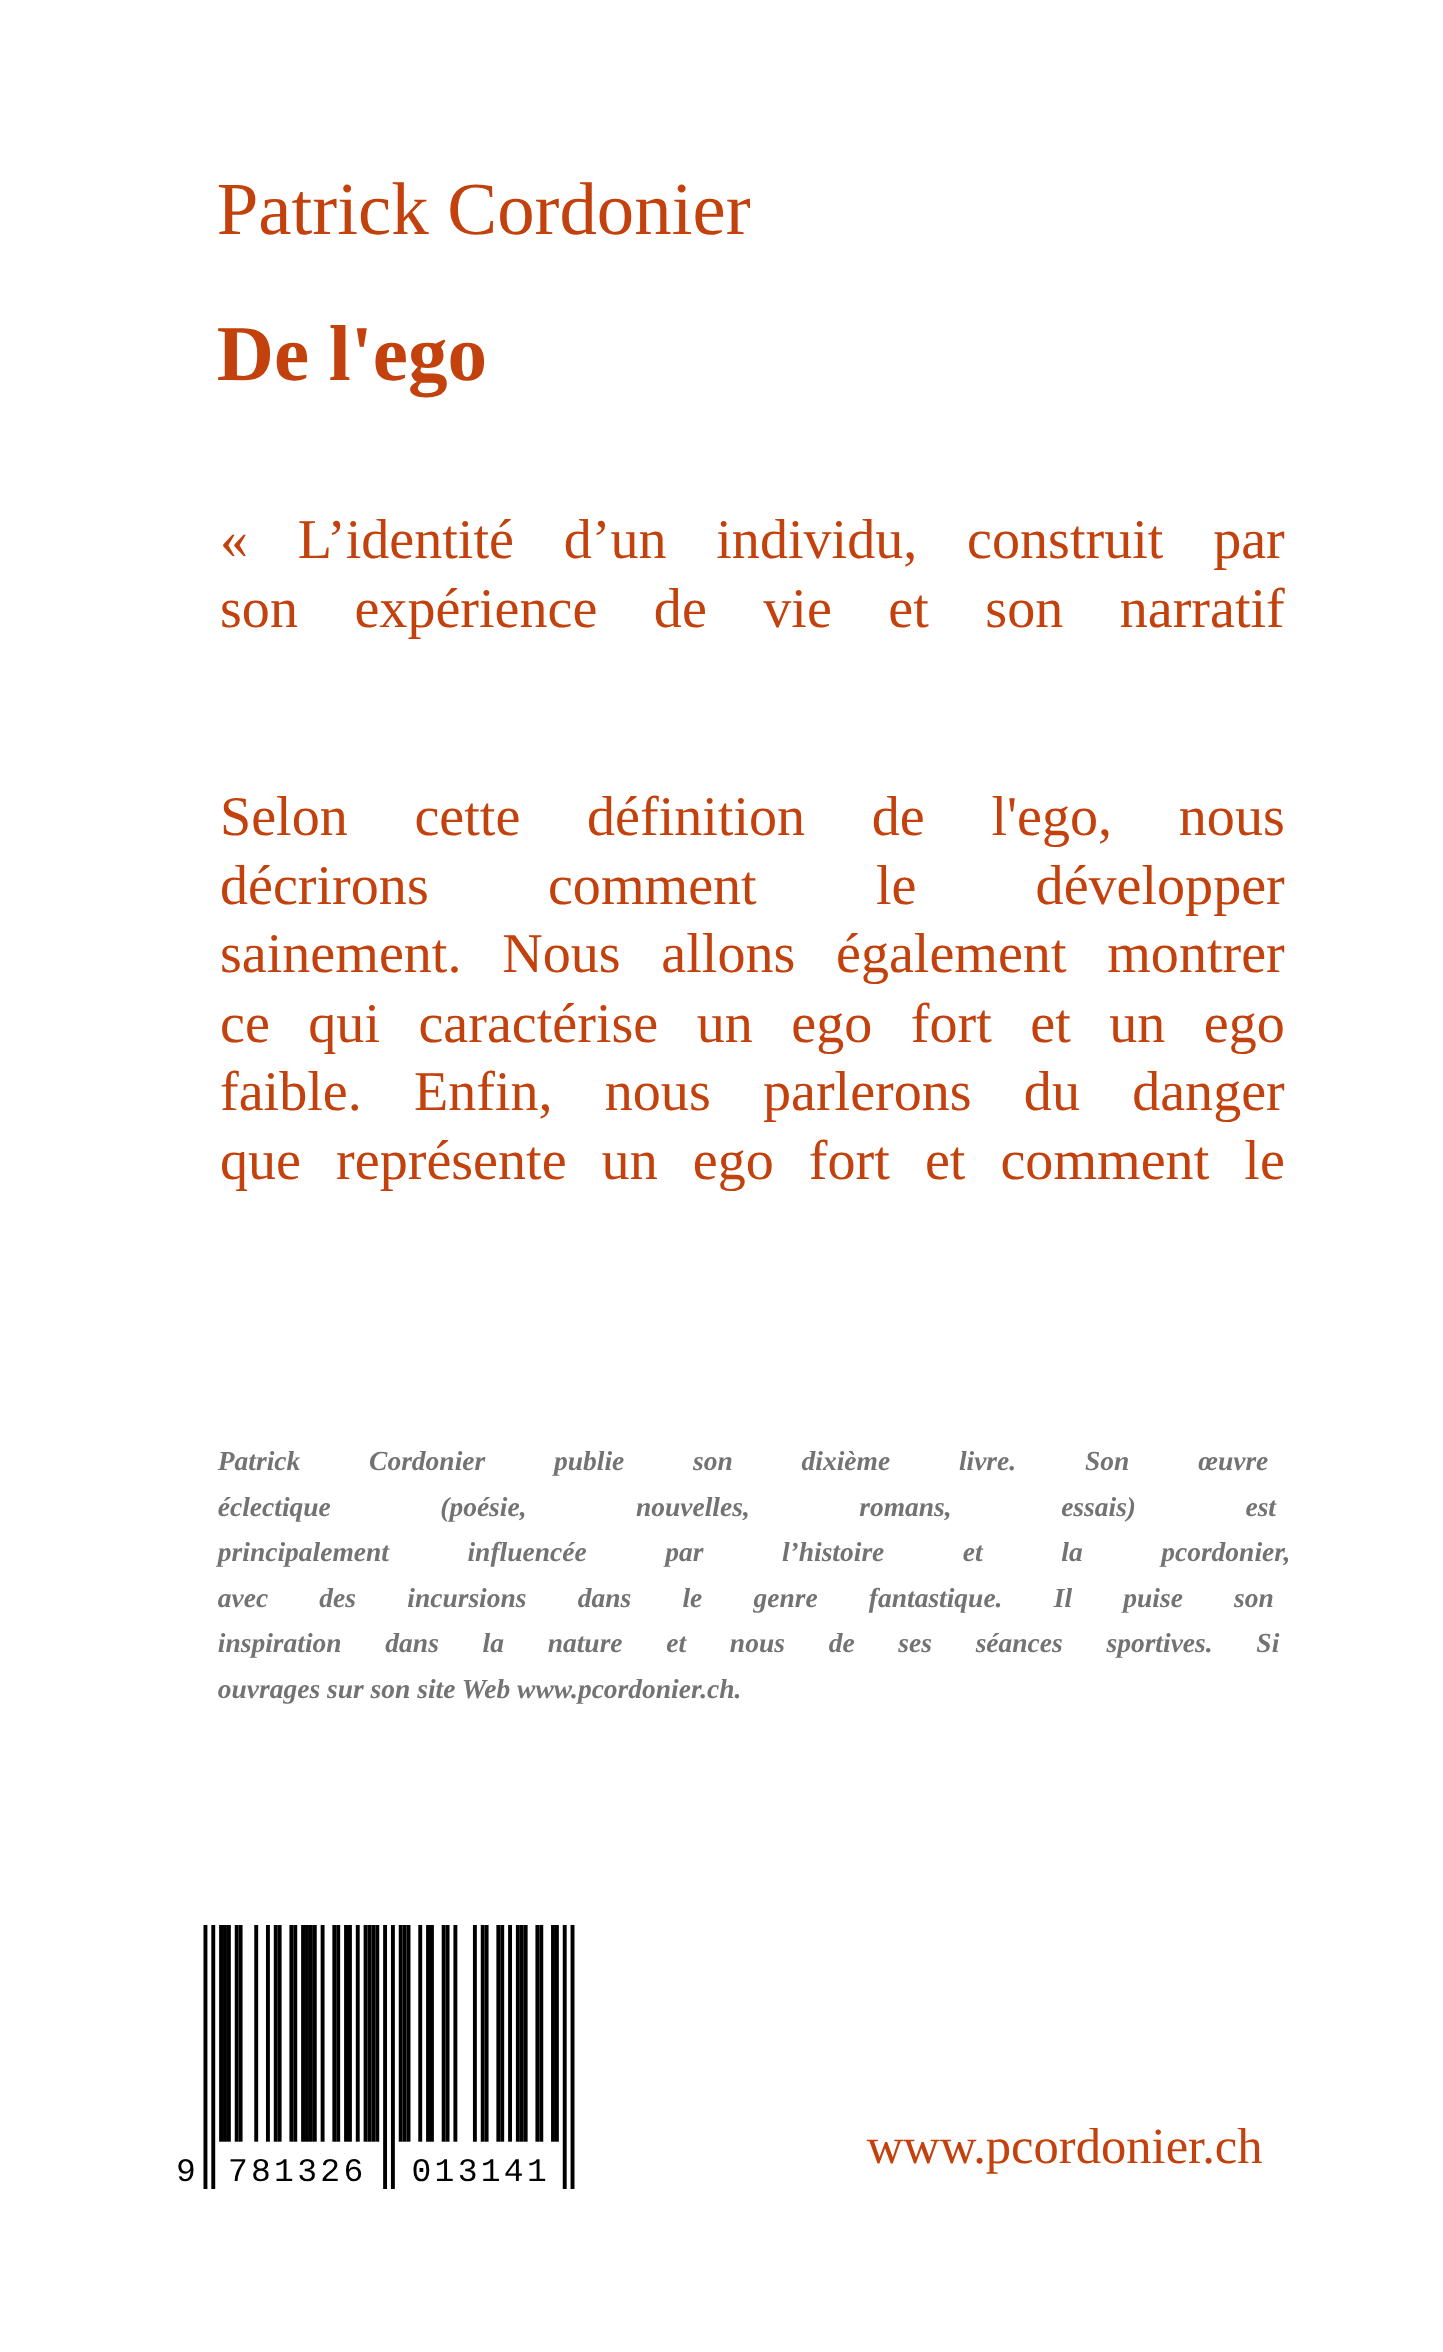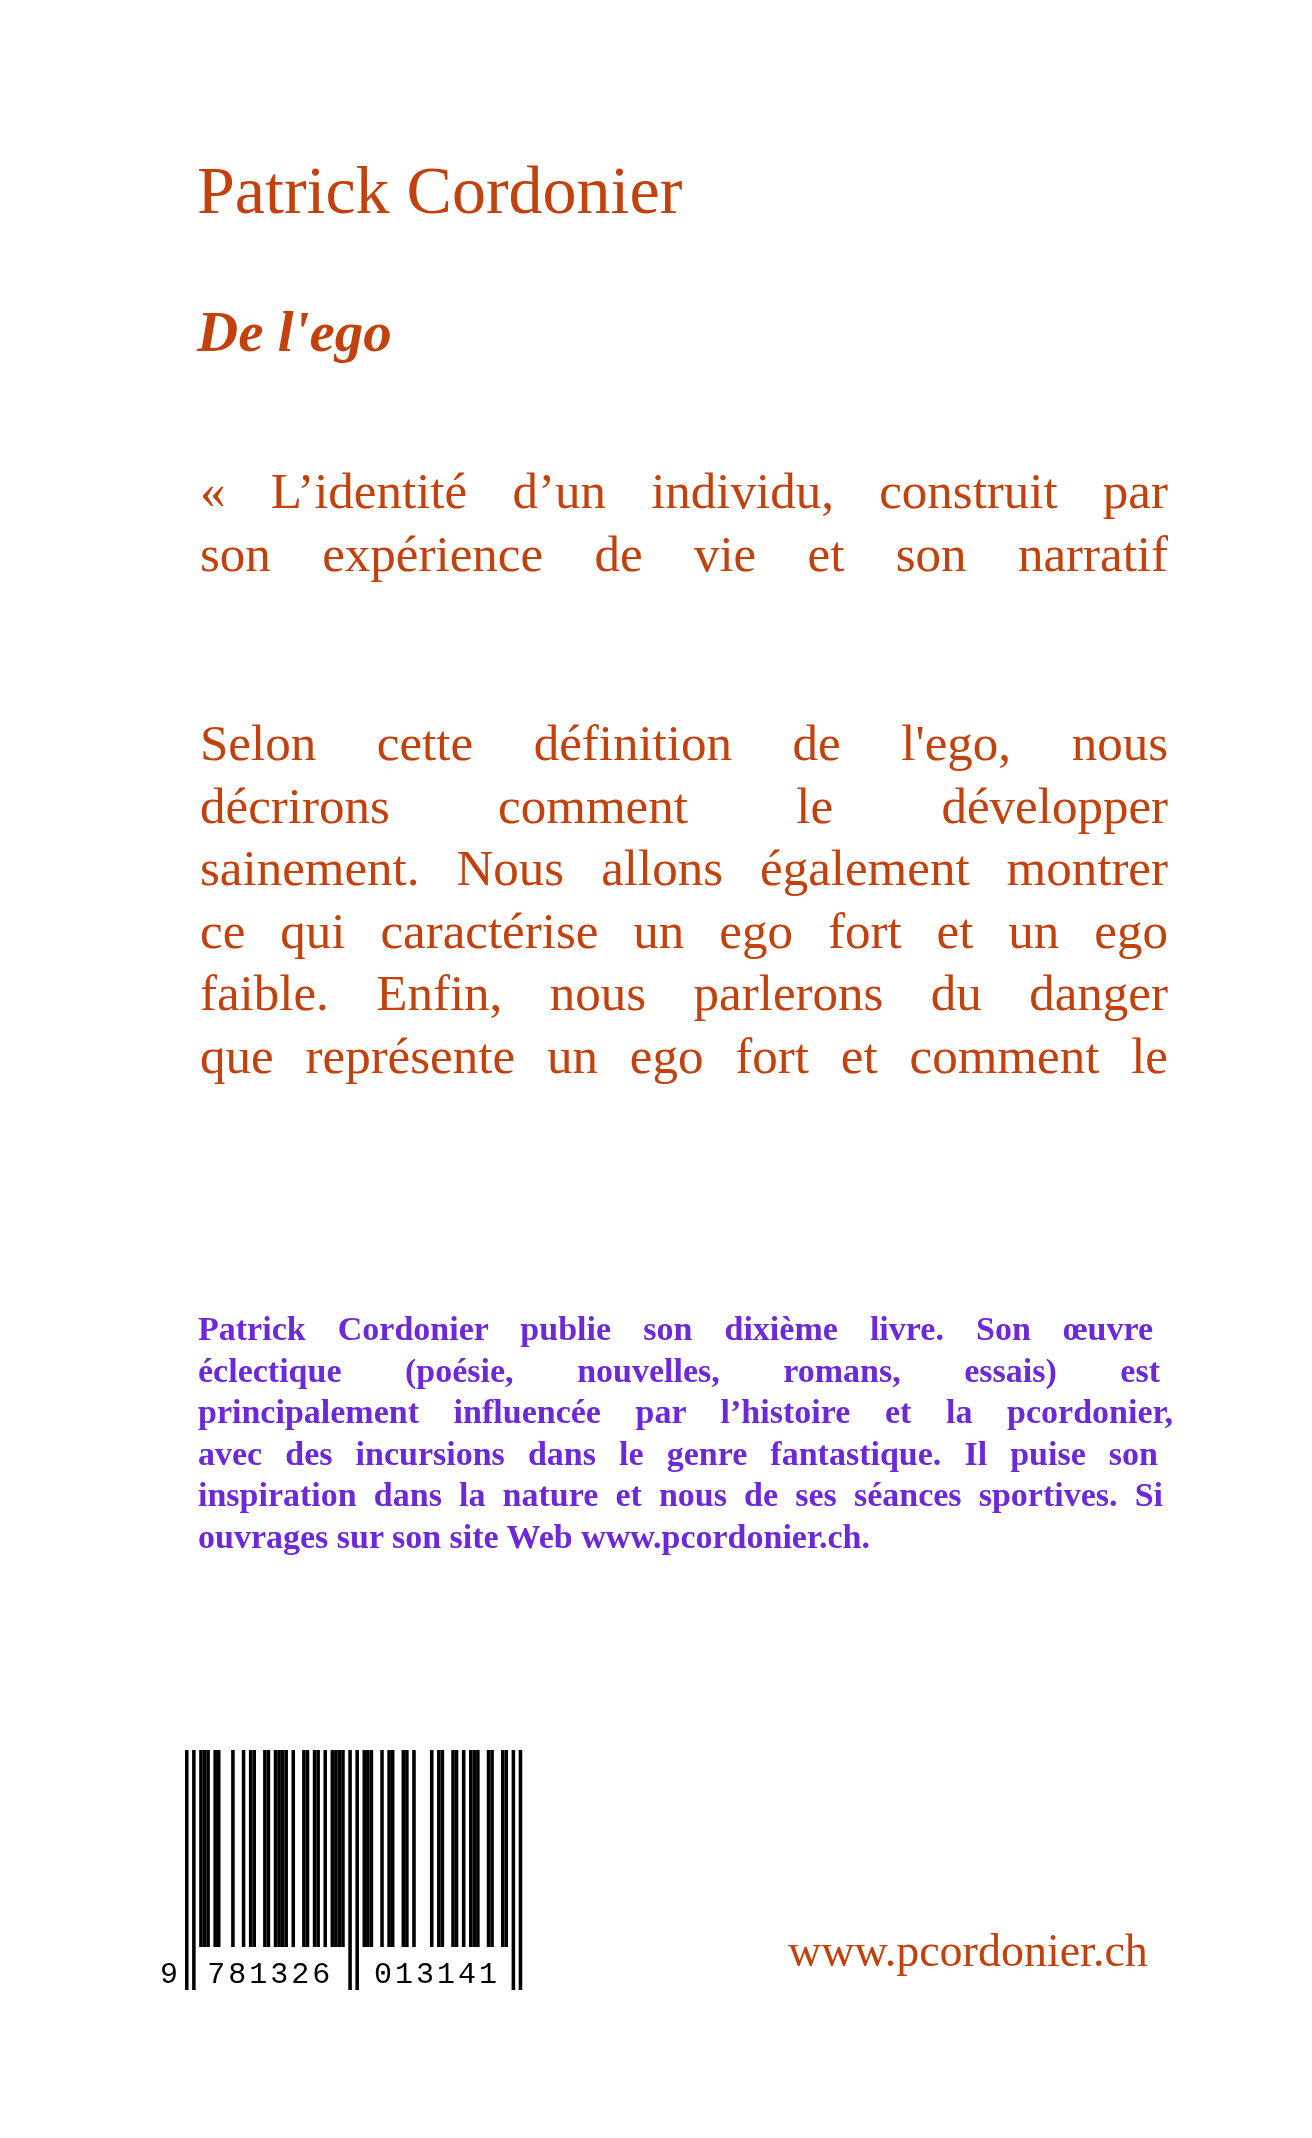--- a/index.html
+++ b/index.html
@@ -1,26 +1,26 @@
 <!DOCTYPE html>
 <html><head>
 <meta charset="utf-8">
 <style>
   html, body { margin:0; padding:0; background:#ffffff; }
   body { width:1312px; height:2138px; position:relative; overflow:hidden; }
   .serif { font-family:"Liberation Serif", "DejaVu Serif", serif; color:#c2410c; }
   .author { position:absolute; left:197px; top:150px; font-size:68px; line-height:80px; white-space:nowrap; }
-  .title { position:absolute; left:197px; top:282px; font-size:57px; font-weight:bold; line-height:100px; white-space:nowrap;font-style:italic; }
+  .title { position:absolute; left:197px; top:271px; font-size:72px; font-weight:bold; line-height:100px; white-space:nowrap; }
   .para { position:absolute; left:200px; width:968px; font-size:51px; }
   .line { height:62.5px; line-height:62.5px; text-align:justify; text-align-last:justify; white-space:nowrap; overflow:visible; }
   .line.last { text-align-last:left; }
   .quote { top:460px; }
   .desc { top:712px; }
   .bio { position:absolute; left:198px; top:1308px; font-family:"Liberation Serif","DejaVu Serif",serif;
-         font-weight:bold; font-size:34px; color:#6d28d9; }
+         font-weight:bold; font-style:italic; font-size:25px; color:#737373; }
   .bio .bline { height:41.5px; line-height:41.5px; text-align:justify; text-align-last:justify; white-space:nowrap; }
   .bio .bline.last { text-align-last:left; }
   .barcode { position:absolute; left:150px; top:1750px; width:390px; height:245px; }
   .barcode svg { display:block; }
   .url { position:absolute; left:788px; top:1923px; font-size:46px; line-height:56px; white-space:nowrap; }
 </style>
 </head>
 <body>
 
 <div>

